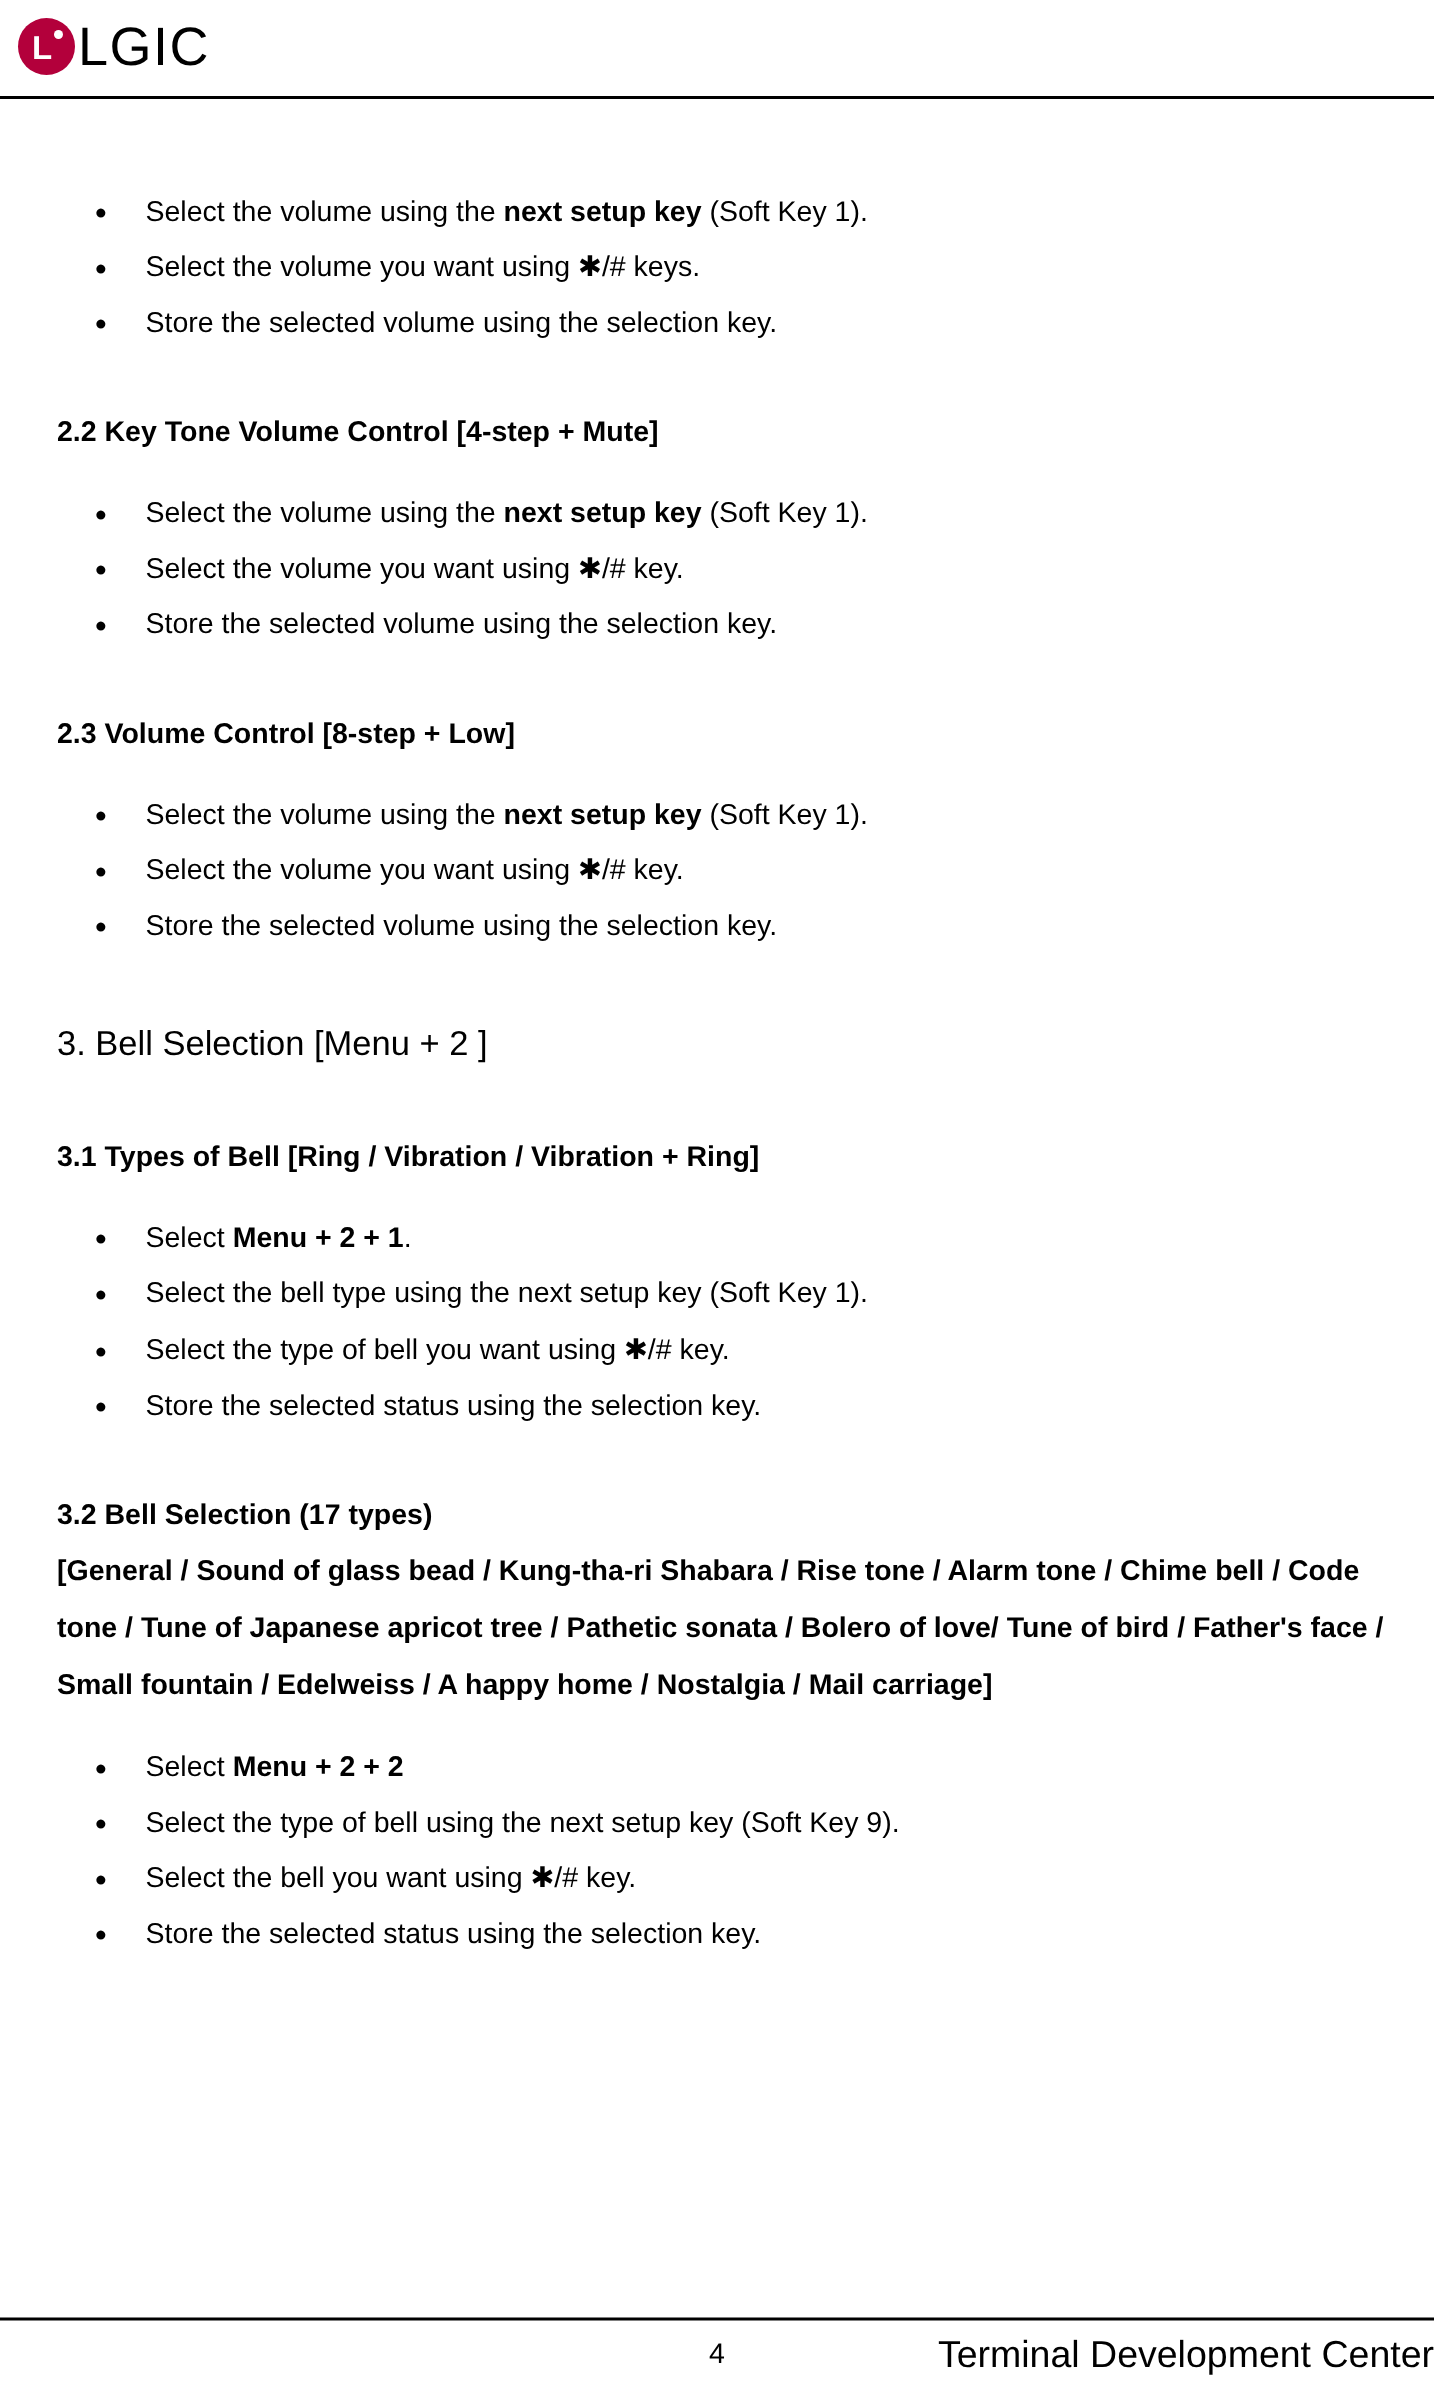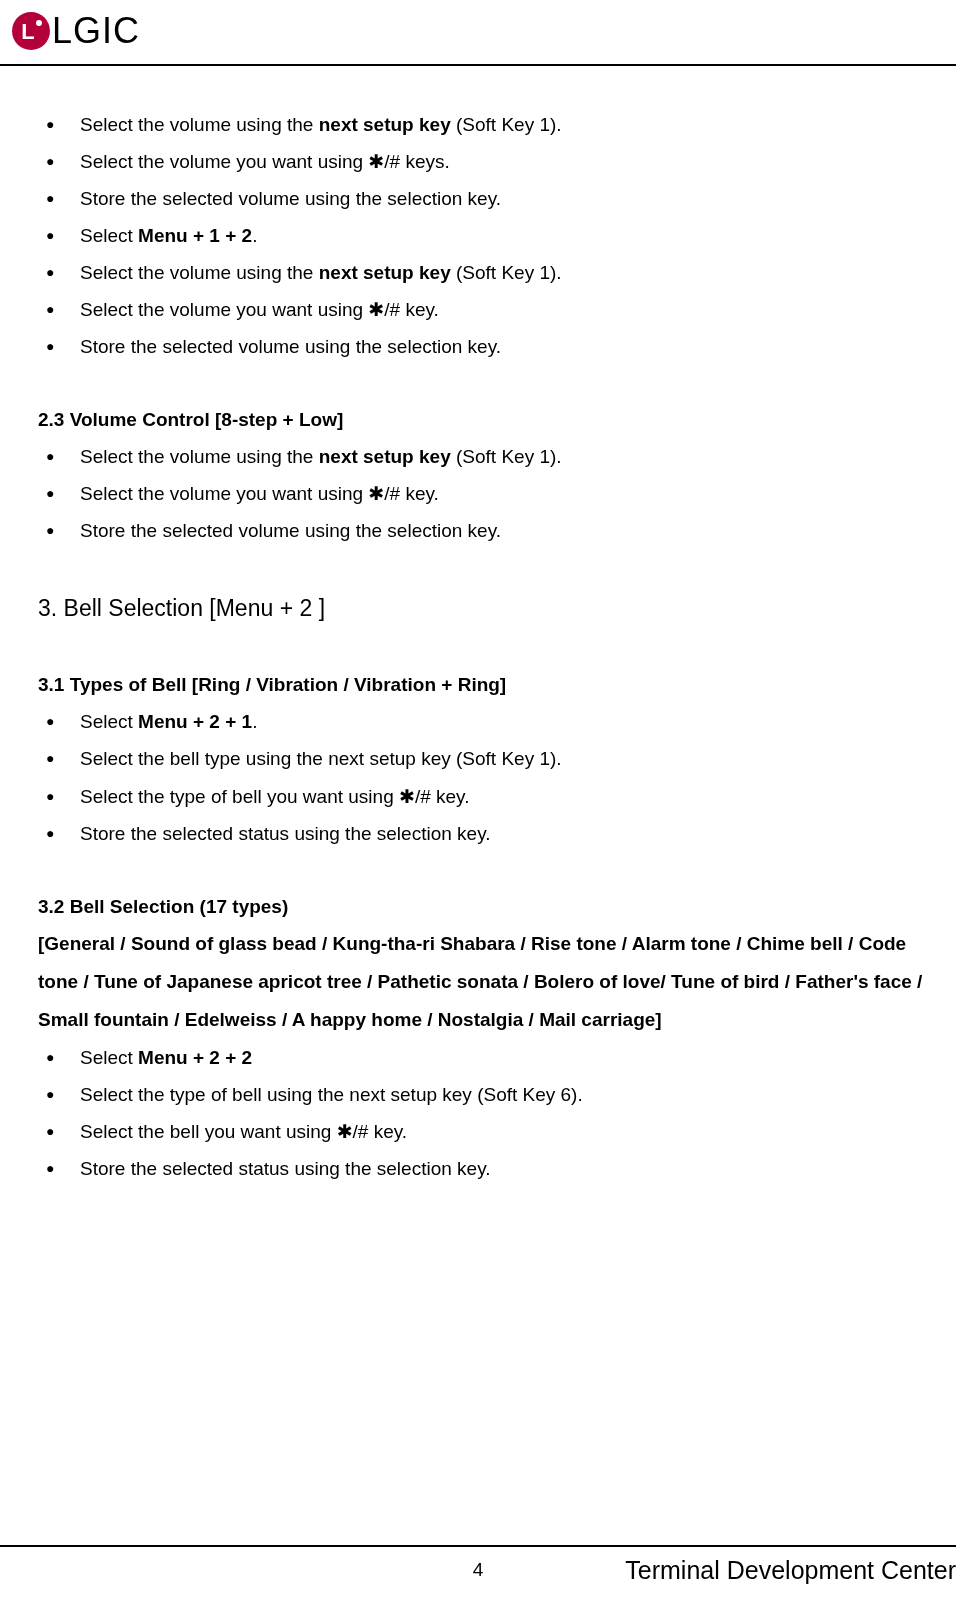--- a/index.html
+++ b/index.html
@@ -57,21 +57,21 @@
     margin: 0;
   }
   .content {
     padding: 40px 0 0 38px;
     font-size: 19px;
     line-height: 1.95;
   }
   ul.bullets {
     list-style: none;
     padding: 0;
-    margin: 0;
+    margin: 17px;
   }
   ul.bullets li {
     position: relative;
     padding-left: 42px;
   }
   ul.bullets li::before {
     content: "●";
     position: absolute;
     left: 8px;
     top: 0;
@@ -133,22 +133,22 @@
 <hr class="header-rule">
 
 <div class="content">
 
   <ul class="bullets">
     <li><span>Select the volume using the </span><span class="bold">next setup key</span><span> (Soft Key 1).</span></li>
     <li><span>Select the volume you want using ✱/# keys.</span></li>
     <li><span>Store the selected volume using the selection key.</span></li>
   </ul>
 
+  <div class="section-sub">2.2 Key Tone Volume Control [4-step + Mute]</div>
   <ul class="bullets">
-    <li><span>Select </span><span class="bold">Menu + 1 + 2</span><span>.</span></li>
     <li><span>Select the volume using the </span><span class="bold">next setup key</span><span> (Soft Key 1).</span></li>
     <li><span>Select the volume you want using ✱/# key.</span></li>
     <li><span>Store the selected volume using the selection key.</span></li>
   </ul>
 
   <div class="section-sub">2.3 Volume Control [8-step + Low]</div>
   <ul class="bullets">
     <li><span>Select the volume using the </span><span class="bold">next setup key</span><span> (Soft Key 1).</span></li>
     <li><span>Select the volume you want using ✱/# key.</span></li>
     <li><span>Store the selected volume using the selection key.</span></li>
@@ -161,21 +161,21 @@
     <li><span>Select </span><span class="bold">Menu + 2 + 1</span><span>.</span></li>
     <li><span>Select the bell type using the next setup key (Soft Key 1).</span></li>
     <li><span>Select the type of bell you want using ✱/# key.</span></li>
     <li><span>Store the selected status using the selection key.</span></li>
   </ul>
 
   <div class="section-sub" style="">3.2 Bell Selection (17 types)</div>
   <div class="para-bold">[General / Sound of glass bead / Kung-tha-ri Shabara / Rise tone / Alarm tone / Chime bell / Code tone / Tune of Japanese apricot tree / Pathetic sonata / Bolero of love/ Tune of bird / Father's face / Small fountain / Edelweiss / A happy home / Nostalgia / Mail carriage]</div>
   <ul class="bullets">
     <li><span>Select </span><span class="bold">Menu + 2 + 2</span><span></span></li>
-    <li><span>Select the type of bell using the next setup key (Soft Key 6).</span></li>
+    <li><span>Select the type of bell using the next setup key (Soft Key 9).</span></li>
     <li><span>Select the bell you want using ✱/# key.</span></li>
     <li><span>Store the selected status using the selection key.</span></li>
   </ul>
 
 </div>
 
 <hr class="footer-rule">
 <div class="page-num">4</div>
 <div class="footer-text">Terminal Development Center</div>
 

